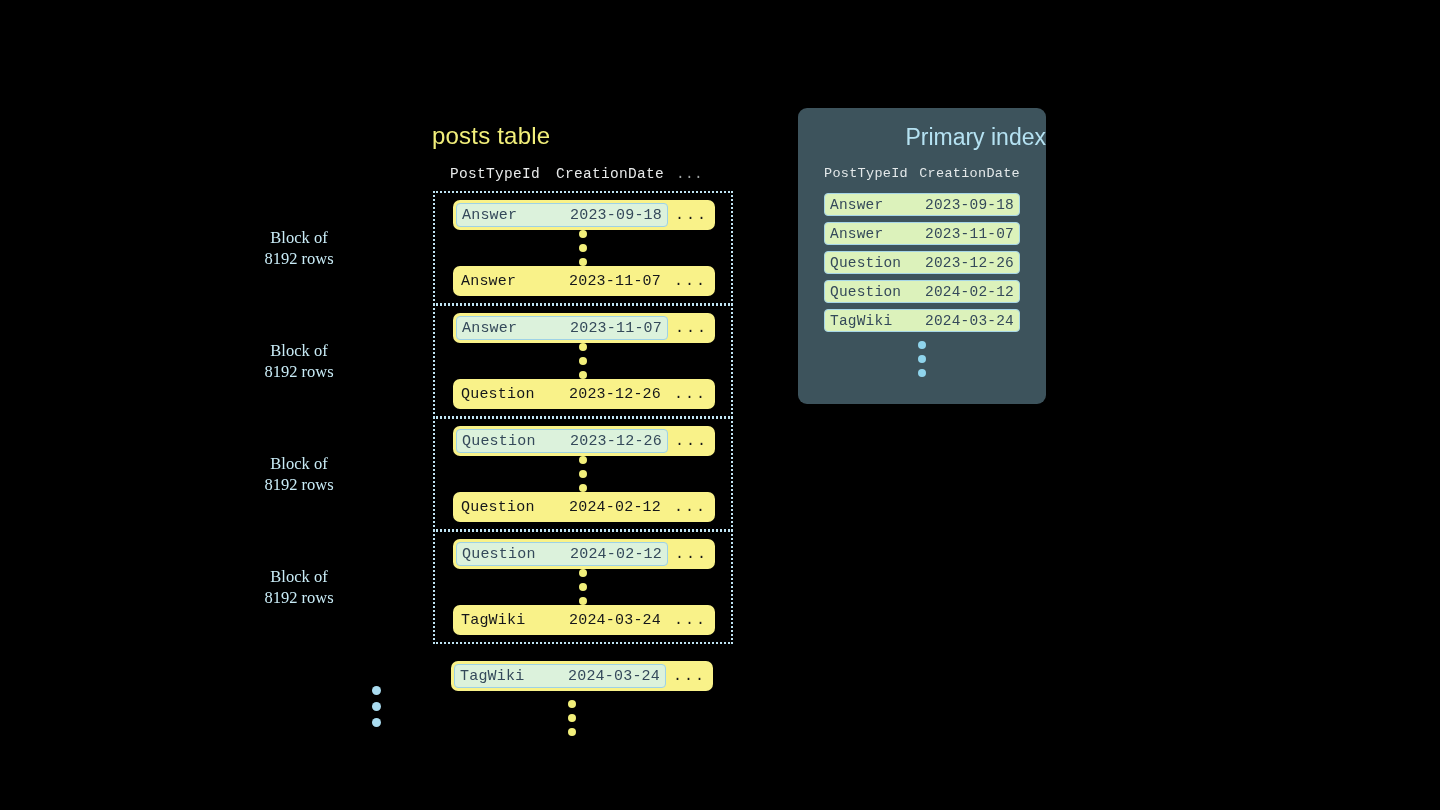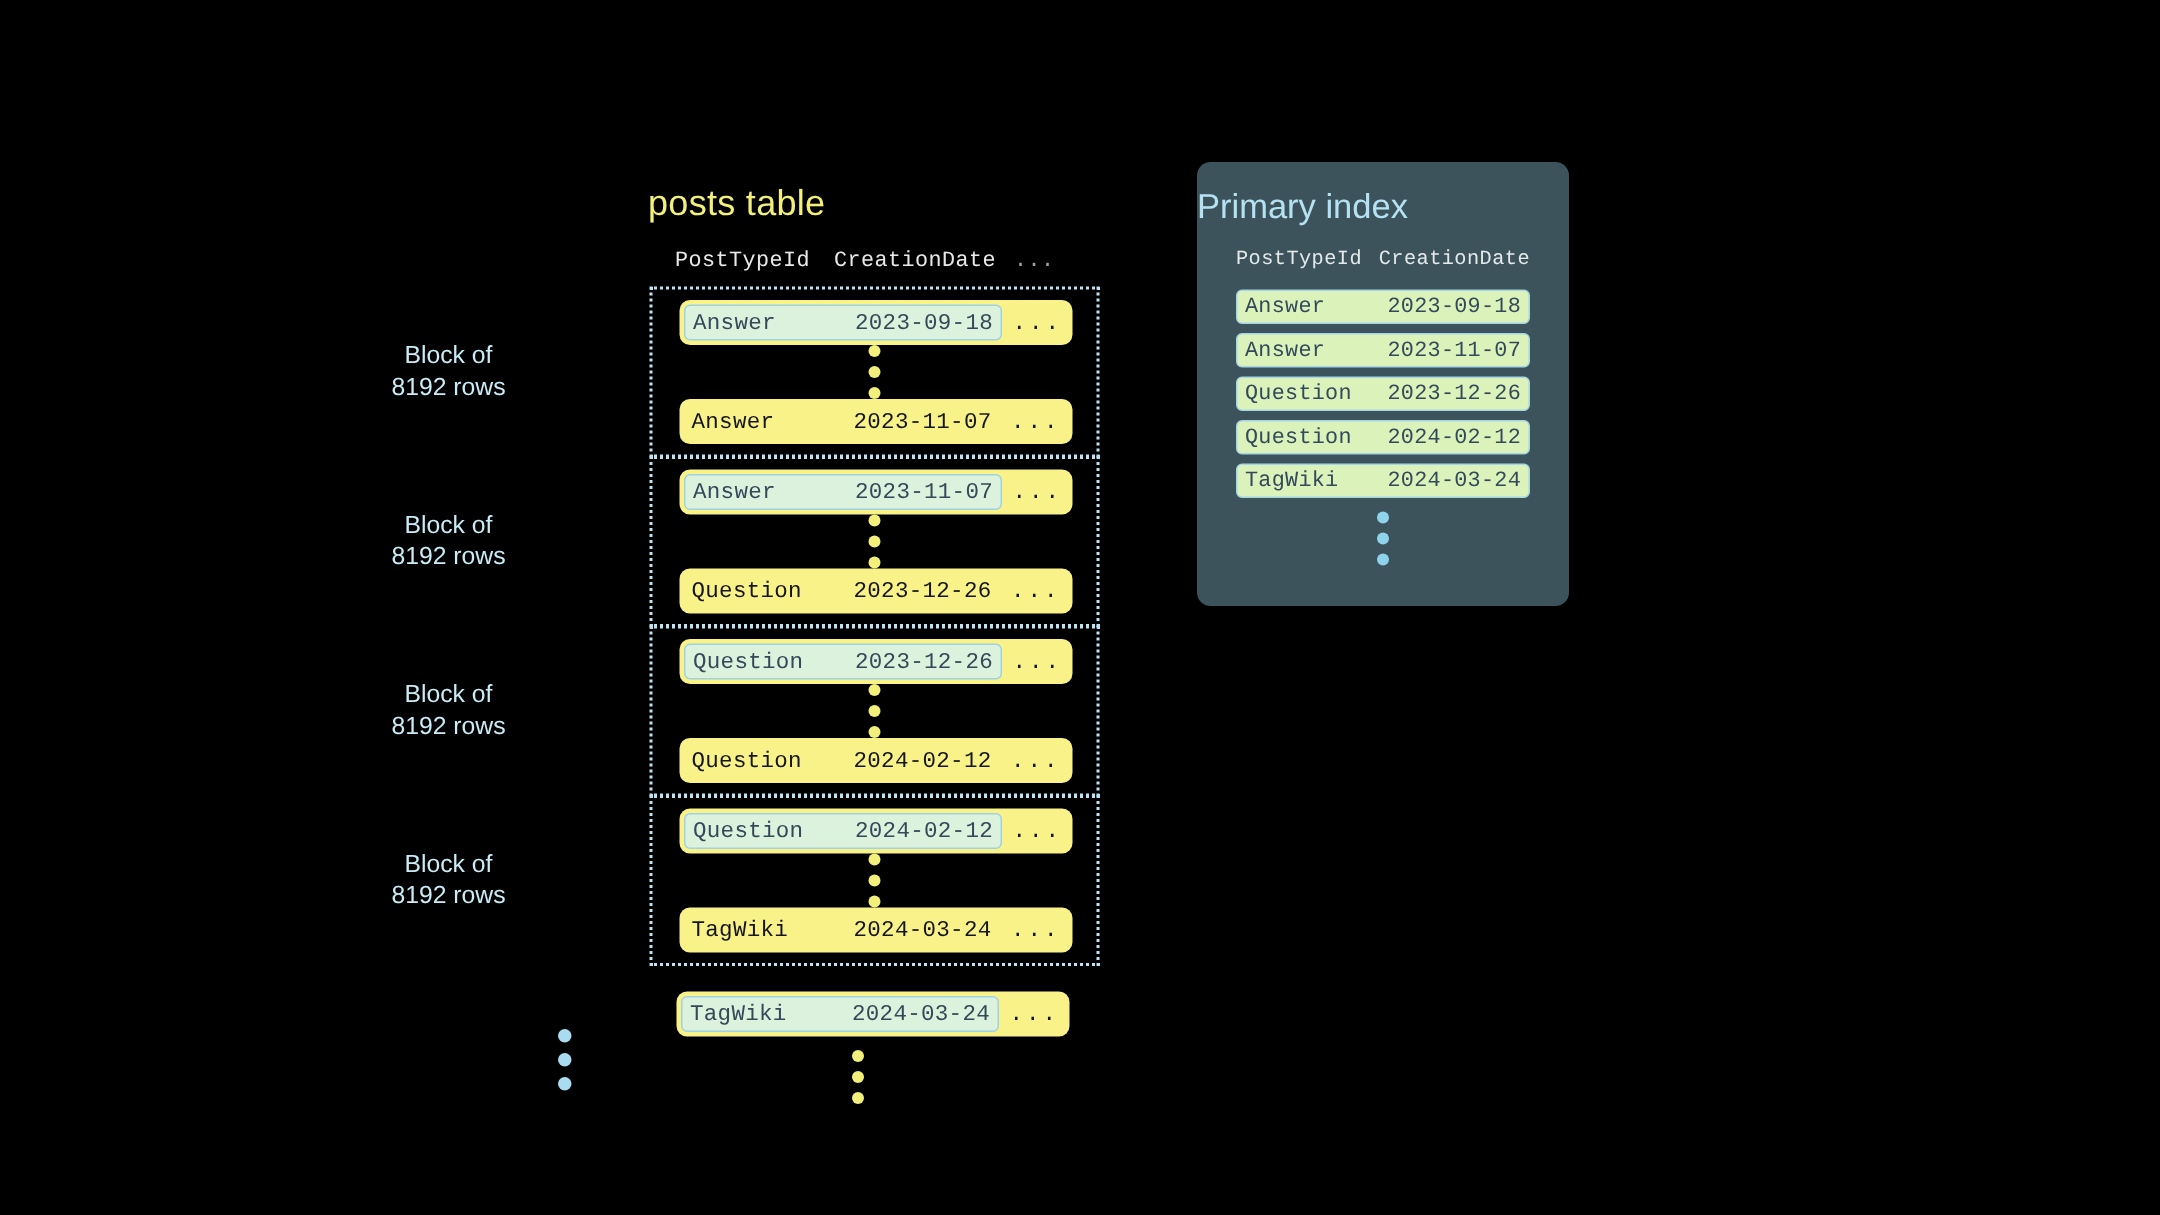--- a/index.html
+++ b/index.html
@@ -69,21 +69,21 @@
     position: absolute;
     right: 100%;
     top: 50%;
     transform: translateY(-50%);
     margin-right: 56px;
     width: 160px;
     text-align: center;
     color: #c9ecf7;
     font-size: 16.5px;
     line-height: 21px;
-    font-family: Liberation Sans, sans-serif;
+    font-family: Liberation Serif, serif;
     white-space: pre-line;
   }
 
   
   .row {
     position: absolute;
     left: 18px;
     width: 262px;
     height: 30px;
     background: #f9f289;
@@ -188,21 +188,21 @@
     position: absolute;
     left: 798px;
     top: 108px;
     width: 248px;
     height: 296px;
     background: #3d535c;
     border-radius: 9px;
     box-sizing: border-box;
   }
   .index-title {
-    text-align: left;
+    text-align: right;
     margin-top: 16px;
     font-size: 23px;
     color: #b5e2f2;
     font-family: "Liberation Sans", sans-serif;
   }
   .index-colheader {
     margin: 15px auto 0;
     width: 196px;
     display: flex;
     font-family: "Liberation Mono", monospace;

